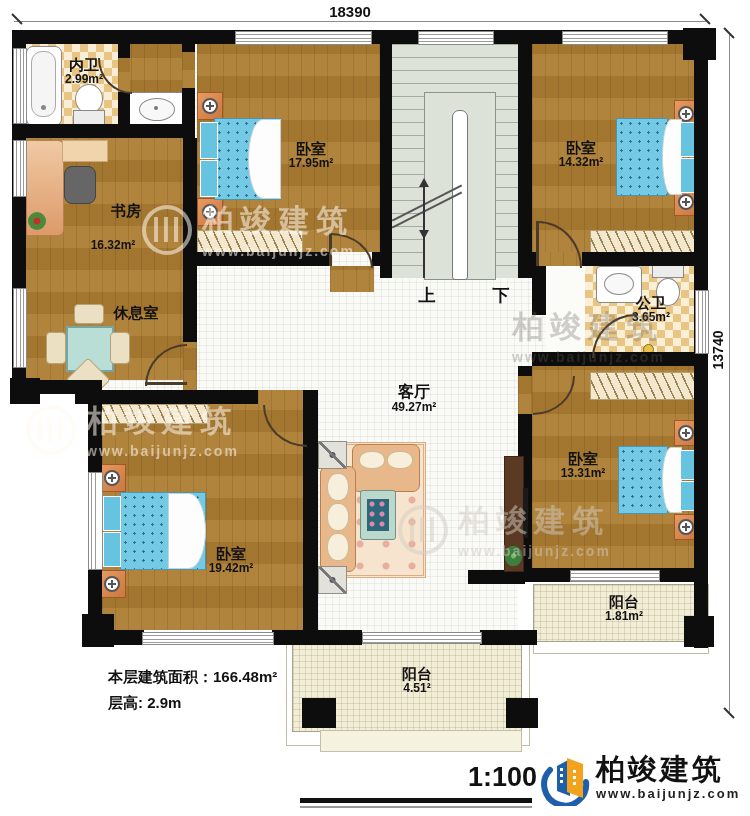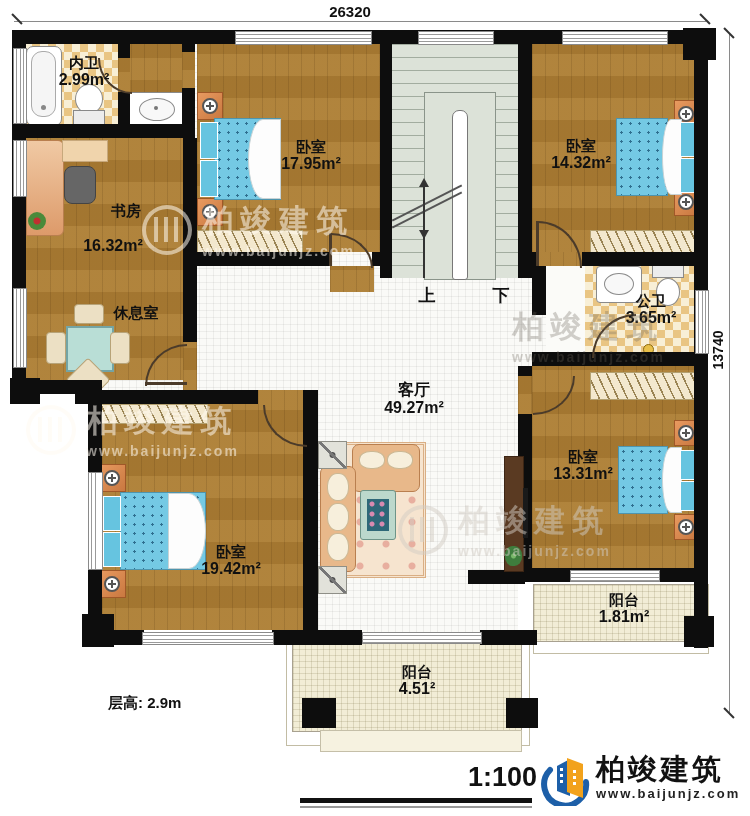--- a/index.html
+++ b/index.html
@@ -55,21 +55,21 @@
   .rug{background:#f6e4cf;border:3px double #d9ae84;
        background-image:radial-gradient(circle,rgba(220,130,120,0.55) 3px,transparent 4px);
        background-size:26px 22px;}
   .lampt{background:#e2e2da;border:1px solid #8f8f87;
          background-image:linear-gradient(45deg,transparent 46%,#777 46% 54%,transparent 54%),
                           radial-gradient(circle,#555 2.5px,transparent 3.5px);}
   
   .rlabel{position:absolute;transform:translate(-50%,-50%);text-align:center;
           white-space:nowrap;line-height:1.15;z-index:40;color:#111;}
   .rname{font-size:15px;font-weight:bold;display:block;}
-  .rarea{font-size:16px;font-weight:bold;display:block;}
+  .rarea{font-size:12px;font-weight:bold;display:block;}
   .biglab{font-size:17px;font-weight:bold;z-index:40;position:absolute;transform:translate(-50%,-50%);}
   .wm{position:absolute;display:flex;align-items:center;gap:10px;z-index:45;pointer-events:none;}
   .wm-col{display:flex;flex-direction:column;align-items:center;}
   .wm-name{font-size:31px;font-weight:900;letter-spacing:7px;}
   .wm-url{font-size:14px;font-weight:bold;letter-spacing:2px;margin-top:1px;}
   .wm-glyph{width:42px;height:42px;border:4px solid currentColor;border-radius:50%;
             background-image:repeating-linear-gradient(90deg,currentColor 0 4px,transparent 4px 10px);
             background-size:60% 60%;background-position:center;background-repeat:no-repeat;}
   .dimline{background:#8a8a8a;z-index:60;}
   .tick{background:#333;z-index:60;transform:rotate(45deg);}
@@ -352,26 +352,27 @@
     <div class="wm-glyph"></div>
     <div class="wm-col">
         <span class="wm-name">柏竣建筑</span>
         <span class="wm-url">www.baijunjz.com</span>
       </div>
   </div>
 
   <div class="abs dimline" style="left:14px;top:21px;width:692px;height:1px"></div>
   <div class="abs tick" style="left:10px;top:18px;width:14px;height:2px"></div>
   <div class="abs tick" style="left:698px;top:18px;width:14px;height:2px"></div>
-  <div class="dimtext" style="left:300px;top:3px;width:100px;text-align:center">26320</div>
+  <div class="dimtext" style="left:300px;top:3px;width:100px;text-align:center">18390</div>
   <div class="abs dimline" style="left:729px;top:34px;width:1px;height:680px"></div>
   <div class="abs tick" style="left:722px;top:32px;width:14px;height:2px"></div>
   <div class="abs tick" style="left:722px;top:712px;width:14px;height:2px"></div>
   <div class="dimtext" style="left:696px;top:332px;width:44px;height:36px;display:flex;align-items:center;justify-content:center;transform:rotate(-90deg);font-size:14px">13740</div>
 
+  <div class="info-line" style="left:108px;top:668px">本层建筑面积：166.48m²</div>
   <div class="info-line" style="left:108px;top:694px">层高: 2.9m</div>
 
   <div class="title-scale" style="left:468px;top:762px">1:100</div>
   <div class="abs" style="left:300px;top:798px;width:232px;height:5px;background:#111;z-index:60"></div>
   <div class="abs" style="left:300px;top:806px;width:232px;height:2px;background:#999;z-index:60"></div>
 
   <div class="abs" style="left:540px;top:748px;width:50px;height:58px;z-index:60">
     <svg width="50" height="58" viewBox="0 0 50 58">
       <path d="M10 22 A21 21 0 1 0 46 34" fill="none" stroke="#1d5fa8" stroke-width="6" stroke-linecap="round"></path>
       <polygon points="17,18 30,11 30,48 17,43" fill="#1d5fa8"></polygon>

